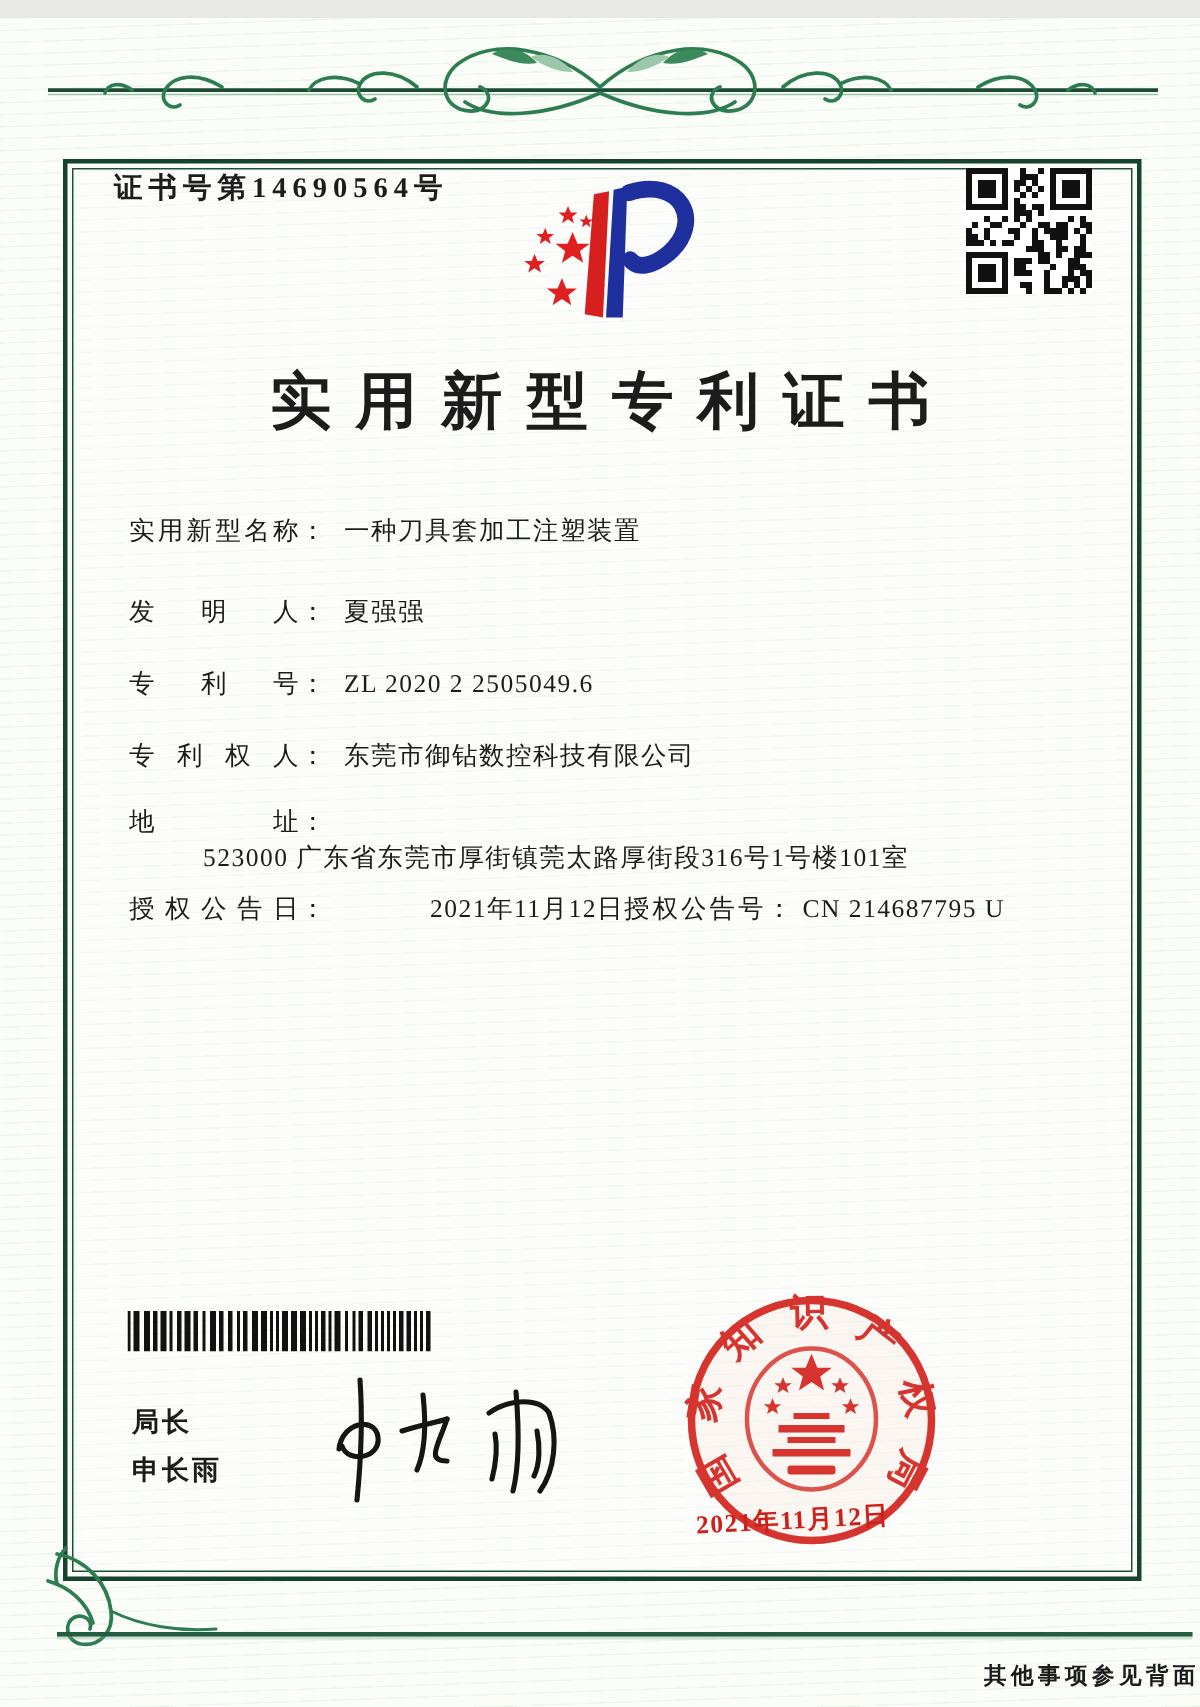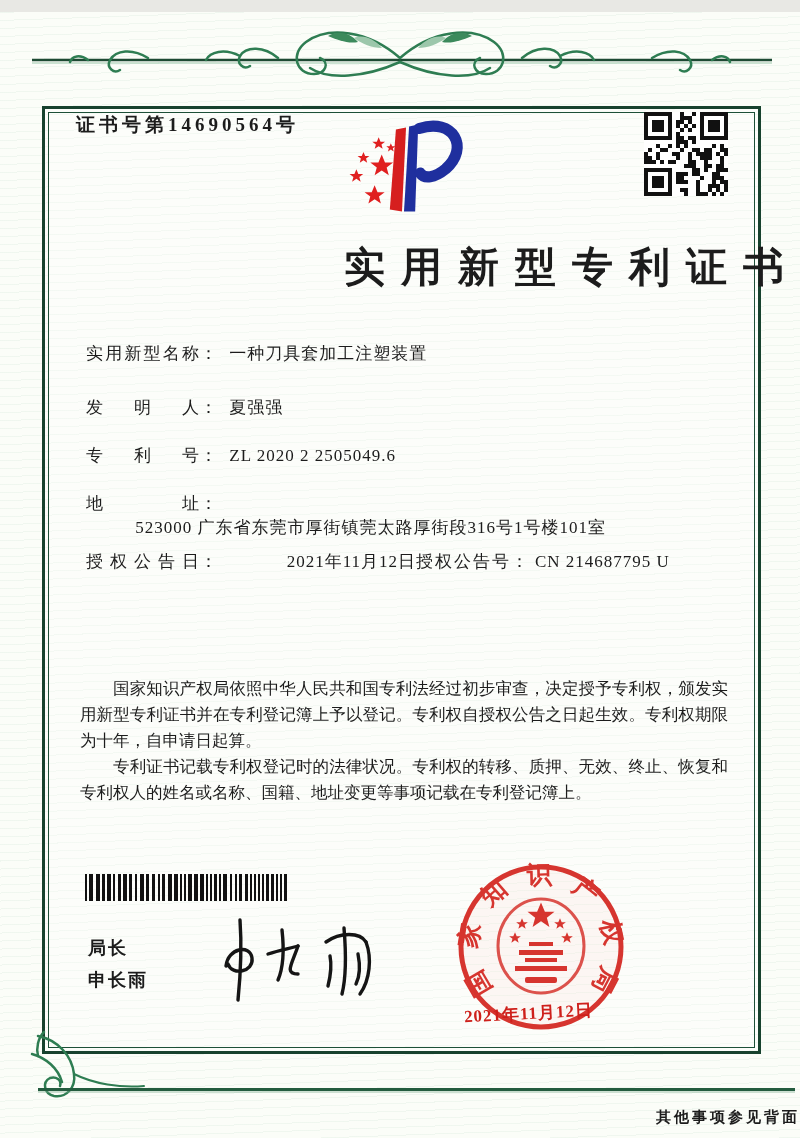--- a/index.html
+++ b/index.html
@@ -14,21 +14,21 @@
   }
   .top-ornament{position:absolute;left:28px;top:6px;width:744px;height:80px;}
   .main-border{
     position:absolute;left:42px;top:94px;width:713px;height:942px;
     border:3px solid #17422e;outline:1px solid #1d5038;outline-offset:-7px;
     background:rgba(255,255,255,.28);
   }
   .cert-number{position:absolute;left:76px;top:100px;font-size:19px;letter-spacing:4px;font-weight:600;}
   .logo{position:absolute;left:328px;top:101px;width:150px;height:108px;}
   .qr{position:absolute;left:644px;top:100px;width:84px;height:84px;}
-  .title{position:absolute;left:0;right:0;top:228px;text-align:right;
+  .title{position:absolute;left:0;right:0;top:228px;text-align:center;
     font-size:41px;font-weight:700;letter-spacing:16px;text-indent:16px;}
   .fields{position:absolute;left:86px;top:330px;width:644px;font-size:17px;letter-spacing:1px;}
   .frow{line-height:24px;margin-bottom:24px;white-space:nowrap;}
   .frow.r1{margin-bottom:30px;}
   .frow.r5{margin-bottom:20px;}
   .frow.addr{margin-bottom:10px;white-space:normal;}
   .flabel{display:inline-block;width:114px;text-align:justify;text-align-last:justify;vertical-align:top;}
   .fcolon{vertical-align:top;}
   .fvalue{margin-left:6px;vertical-align:top;text-align:right;}
   .addr .fvalue{display:inline-block;width:514px;line-height:24px;}
@@ -234,38 +234,38 @@
       <span class="fvalue">一种刀具套加工注塑装置</span>
     </div>
     <div class="frow">
       <span class="flabel">发明人</span><span class="fcolon">：</span>
       <span class="fvalue">夏强强</span>
     </div>
     <div class="frow">
       <span class="flabel">专利号</span><span class="fcolon">：</span>
       <span class="fvalue">ZL 2020 2 2505049.6</span>
     </div>
+    <div class="frow r5">
+      <span class="flabel">专利权人</span><span class="fcolon">：</span>
+      <span class="fvalue">东莞市御钻数控科技有限公司</span>
+    </div>
     <div class="frow addr">
       <span class="flabel">地址</span><span class="fcolon">：</span>
       <span class="fvalue">523000 广东省东莞市厚街镇莞太路厚街段316号1号楼101室</span>
     </div>
     <div class="frow grant">
       <span class="flabel">授权公告日</span>
         <span class="fcolon">：</span>
       <span class="fvalue gv1">2021年11月12日</span>
       <span class="glabel">授权公告号</span>
         <span class="fcolon">：</span>
       <span class="fvalue">CN 214687795 U</span>
     </div>
   </div>
 
-  <div class="paras">
-    <p>国家知识产权局依照中华人民共和国专利法经过初步审查，决定授予专利权，颁发实用新型专利证书并在专利登记簿上予以登记。专利权自授权公告之日起生效。专利权期限为十年，自申请日起算。</p>
-    <p>专利证书记载专利权登记时的法律状况。专利权的转移、质押、无效、终止、恢复和专利权人的姓名或名称、国籍、地址变更等事项记载在专利登记簿上。</p>
-  </div>
 
   <svg class="barcode" id="barcode" viewBox="0 0 208 27" preserveAspectRatio="none">
       <rect x="0" y="0" width="2" height="27" fill="#111"></rect>
       <rect x="4" y="0" width="4" height="27" fill="#111"></rect>
       <rect x="11" y="0" width="4" height="27" fill="#111"></rect>
       <rect x="17" y="0" width="3" height="27" fill="#111"></rect>
       <rect x="22" y="0" width="4" height="27" fill="#111"></rect>
       <rect x="28" y="0" width="2" height="27" fill="#111"></rect>
       <rect x="33" y="0" width="3" height="27" fill="#111"></rect>
       <rect x="38" y="0" width="4" height="27" fill="#111"></rect>

